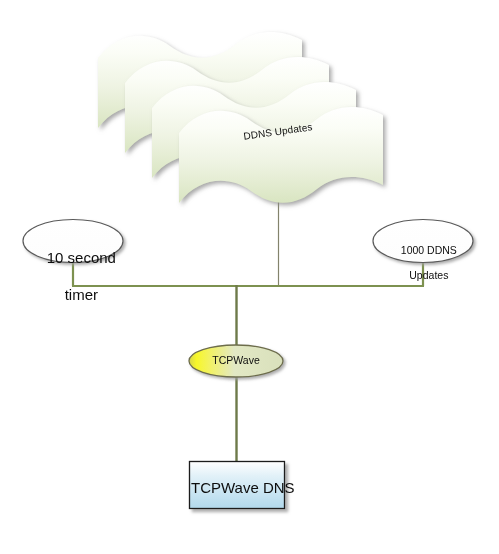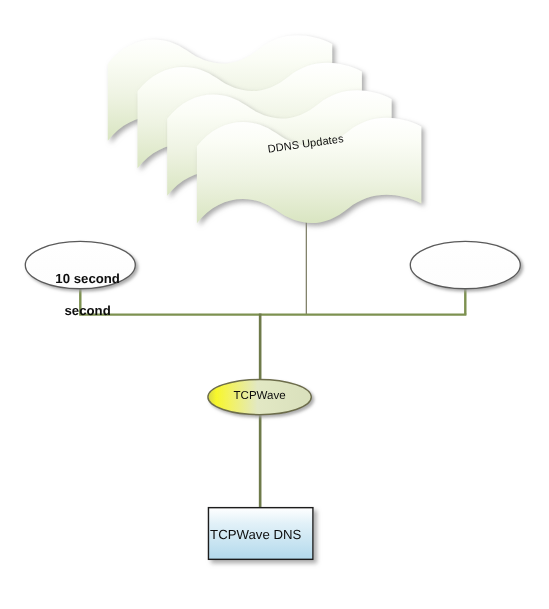--- a/index.html
+++ b/index.html
@@ -39,40 +39,39 @@
     width: 120px;
     font-size: 10px;
     transform: rotate(-8deg);
     transform-origin: 50% 50%;
     letter-spacing: .1px;
   }
   #label-timer {
     left: 29px;
     top: 231px;
     width: 88px;
-    font-size: 12px;
-    font-weight: bold;
+    font-size: 15px;
   }
   #label-updates-count {
     left: 379px;
     top: 231px;
     width: 88px;
     font-size: 10.5px;
   }
   #label-winner {
     left: 196px;
     top: 354px;
     width: 80px;
     font-size: 10.5px;
   }
   #label-tcpwave {
     left: 191px;
     top: 479px;
     width: 76px;
-    font-size: 12px;
+    font-size: 15px;
   }
 </style>
 </head>
 <body>
 
 <div id="canvas">
 
   <svg id="diagram-svg" viewBox="0 0 499 554">
     <defs>
       <linearGradient id="gradWave" x1="0" y1="0" x2="0" y2="1">
@@ -184,21 +183,25 @@
 
     <g filter="url(#boxShadow)">
       <rect x="189.5" y="461.5" width="95" height="47" fill="url(#gradBox)" stroke="#1a1a1a" stroke-width="1.3"></rect>
     </g>
   </svg>
 
   <div class="lbl" id="label-ddns-updates">DDNS Updates</div>
 
   <div class="lbl" id="label-timer">
     <span>10 second</span><br>
-    <span>second</span>
+    <span>timer</span>
   </div>
 
+  <div class="lbl" id="label-updates-count">
+    <span>1000 DDNS</span><br>
+    <span>Updates</span>
+  </div>
 
   <div class="lbl" id="label-winner">TCPWave</div>
 
   <div class="lbl" id="label-tcpwave">TCPWave DNS</div>
 
 </div>
 
 </body></html>

